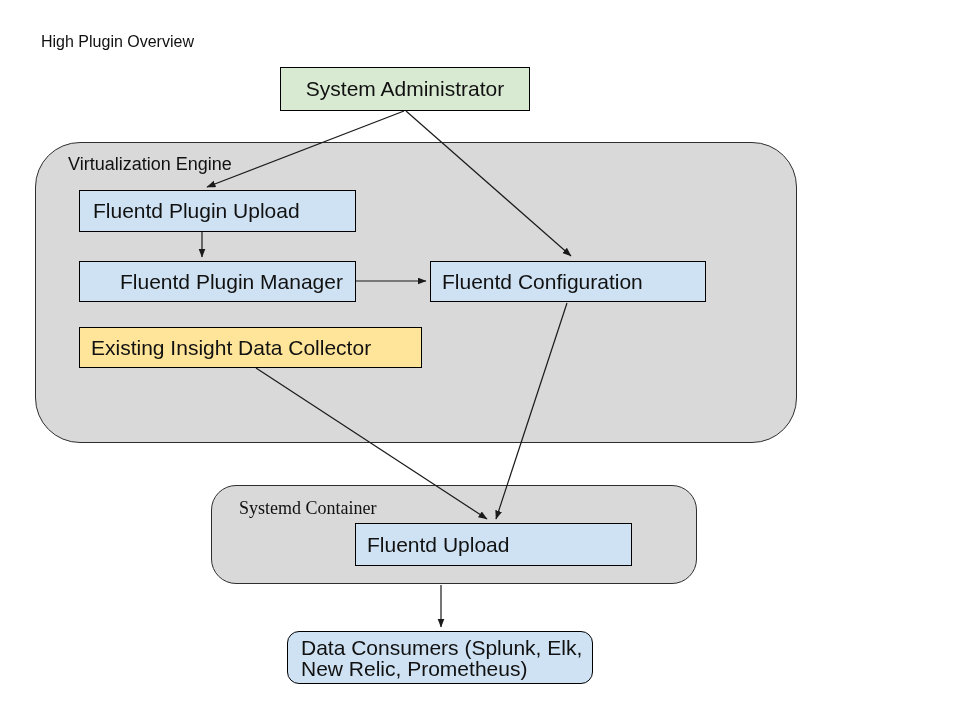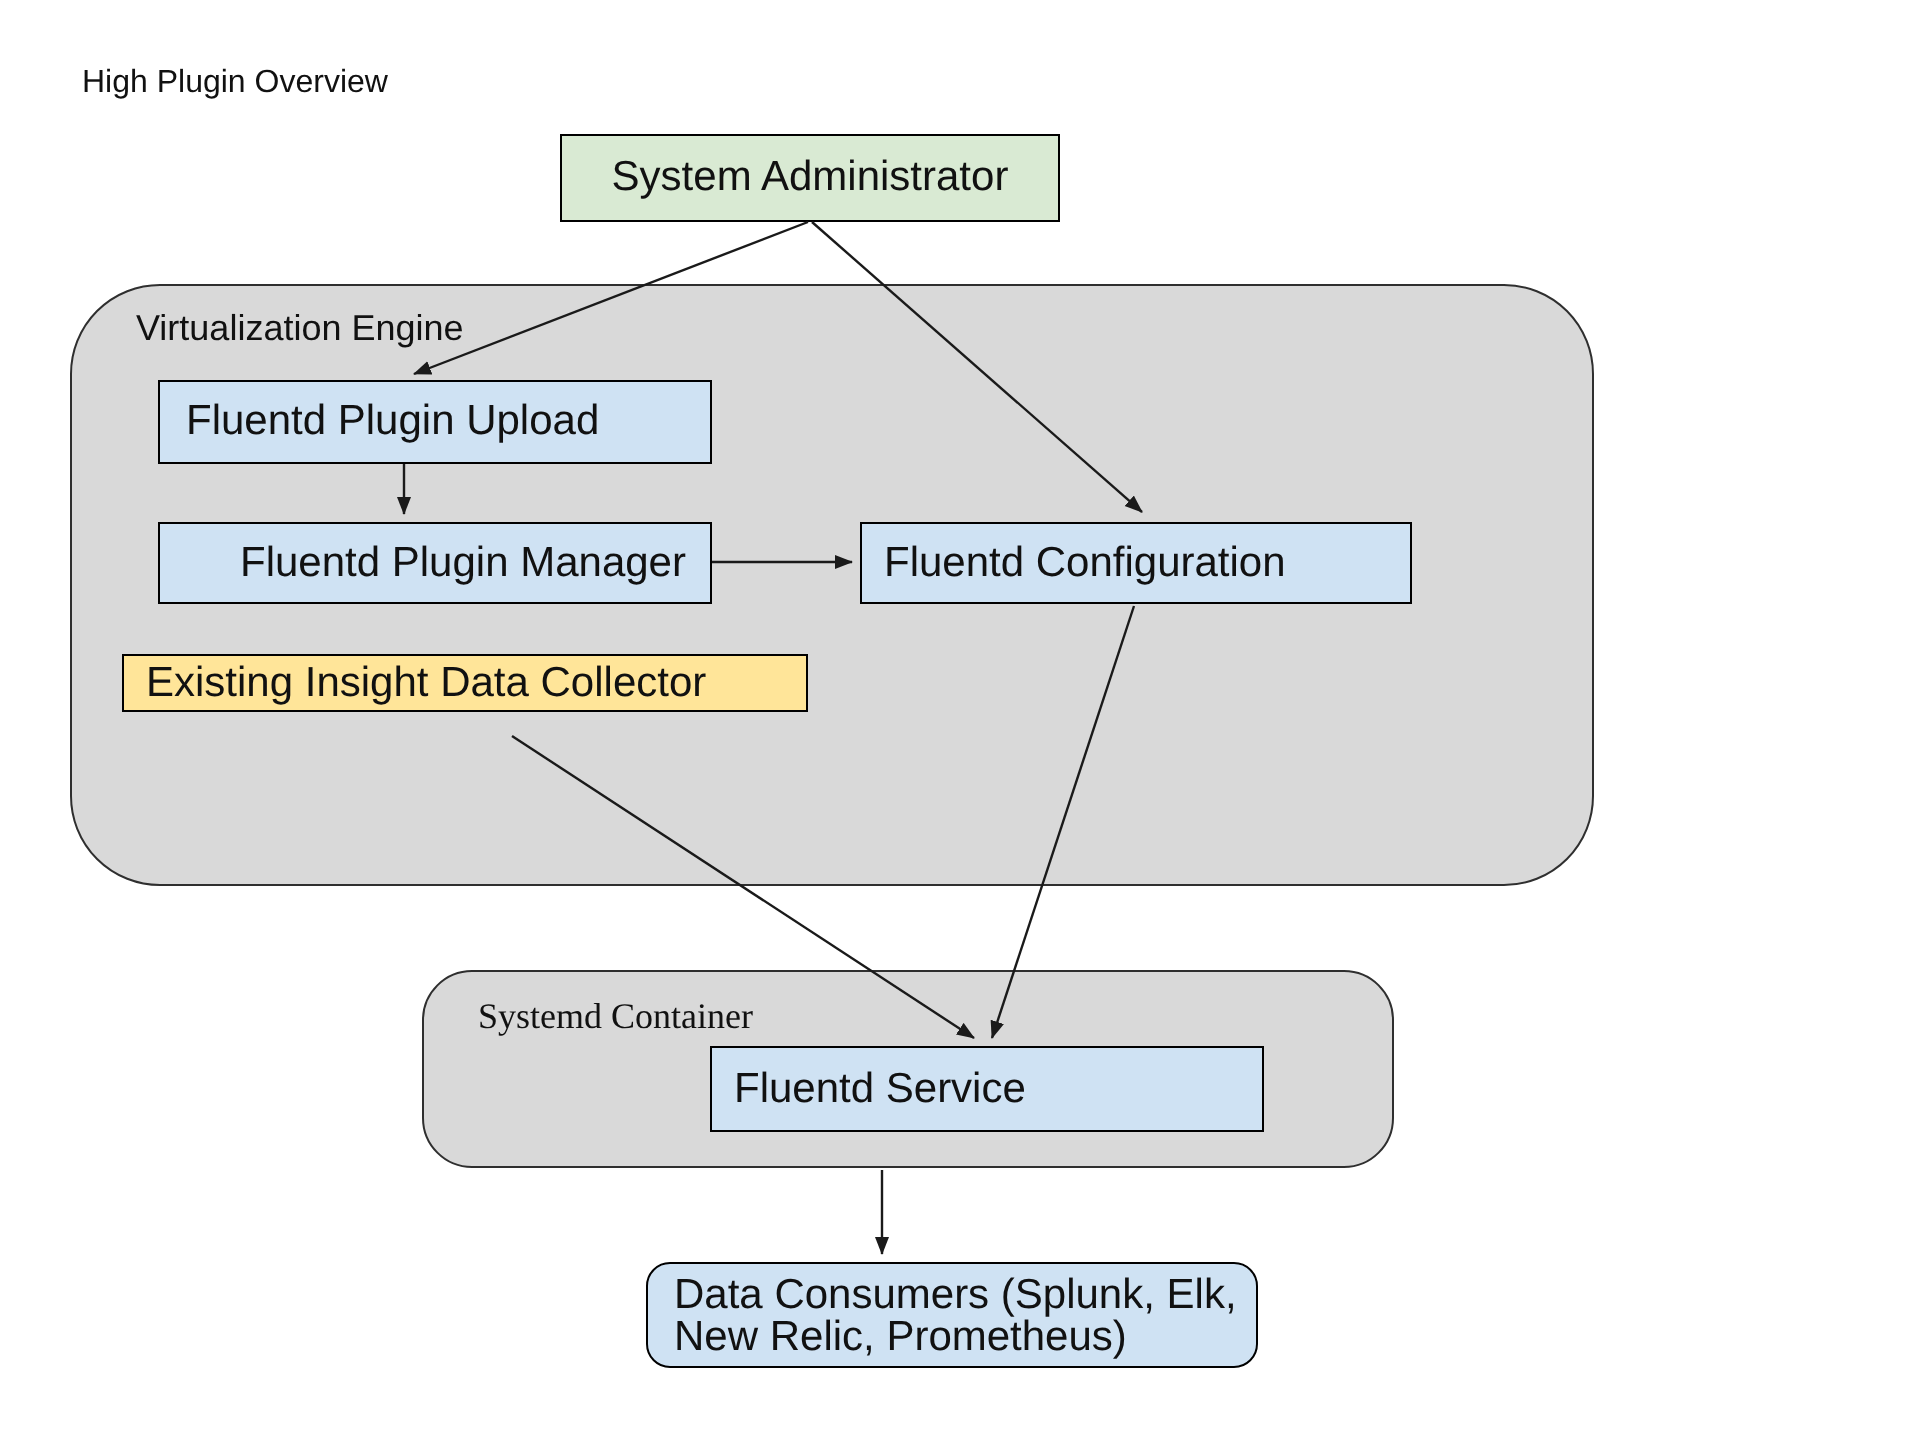--- a/index.html
+++ b/index.html
@@ -61,31 +61,30 @@
     white-space: nowrap;
   }
   .node.centered { justify-content: center; padding-left: 0; }
   .node.blue   { background: #cfe2f3; }
   .node.green  { background: #d9ead3; }
   .node.yellow { background: #ffe599; }
   #system-administrator { left: 280px; top: 67px;  width: 250px; height: 44px; }
   #fluentd-plugin-upload  { left: 79px;  top: 190px; width: 277px; height: 42px; padding-left: 13px; }
   #fluentd-plugin-manager { left: 79px;  top: 261px; width: 277px; height: 41px; padding-left: 40px; }
   #fluentd-configuration  { left: 430px; top: 261px; width: 276px; height: 41px; }
-  #existing-insight-data-collector { left: 61px; top: 327px; width: 343px; height: 29px; }
+  #existing-insight-data-collector { left: 79px; top: 327px; width: 343px; height: 41px; }
   #fluentd-service { left: 355px; top: 523px; width: 277px; height: 43px; }
   #data-consumers {
     left: 287px; top: 631px; width: 306px; height: 53px;
     border-radius: 12px;
     flex-direction: column;
     align-items: flex-start;
     justify-content: center;
     padding-left: 13px;
     line-height: 21px;
-    margin-left: 36px;
   }
   #edges-layer {
     position: absolute;
     left: 0; top: 0;
     width: 960px; height: 720px;
     z-index: 5;
     pointer-events: none;
   }
   #edges-layer line { stroke: #1a1a1a; stroke-width: 1.2; }
 </style>
@@ -118,21 +117,21 @@
 
   <div class="node yellow" id="existing-insight-data-collector">
     <span>Existing Insight Data Collector</span>
   </div>
 
   <div class="container-box" id="systemd-container">
     <span class="container-label">Systemd Container</span>
   </div>
 
   <div class="node blue" id="fluentd-service">
-    <span>Fluentd Service</span>
+    <span>Fluentd Upload</span>
   </div>
 
   <div class="node blue" id="data-consumers">
     <span>Data Consumers (Splunk, Elk,</span>
     <span>New Relic, Prometheus)</span>
   </div>
 
   <svg id="edges-layer" viewBox="0 0 960 720" xmlns="http://www.w3.org/2000/svg">
     <defs>
       <marker id="arrow" markerWidth="10" markerHeight="8" refX="8.5" refY="3.5" orient="auto" markerUnits="userSpaceOnUse">

